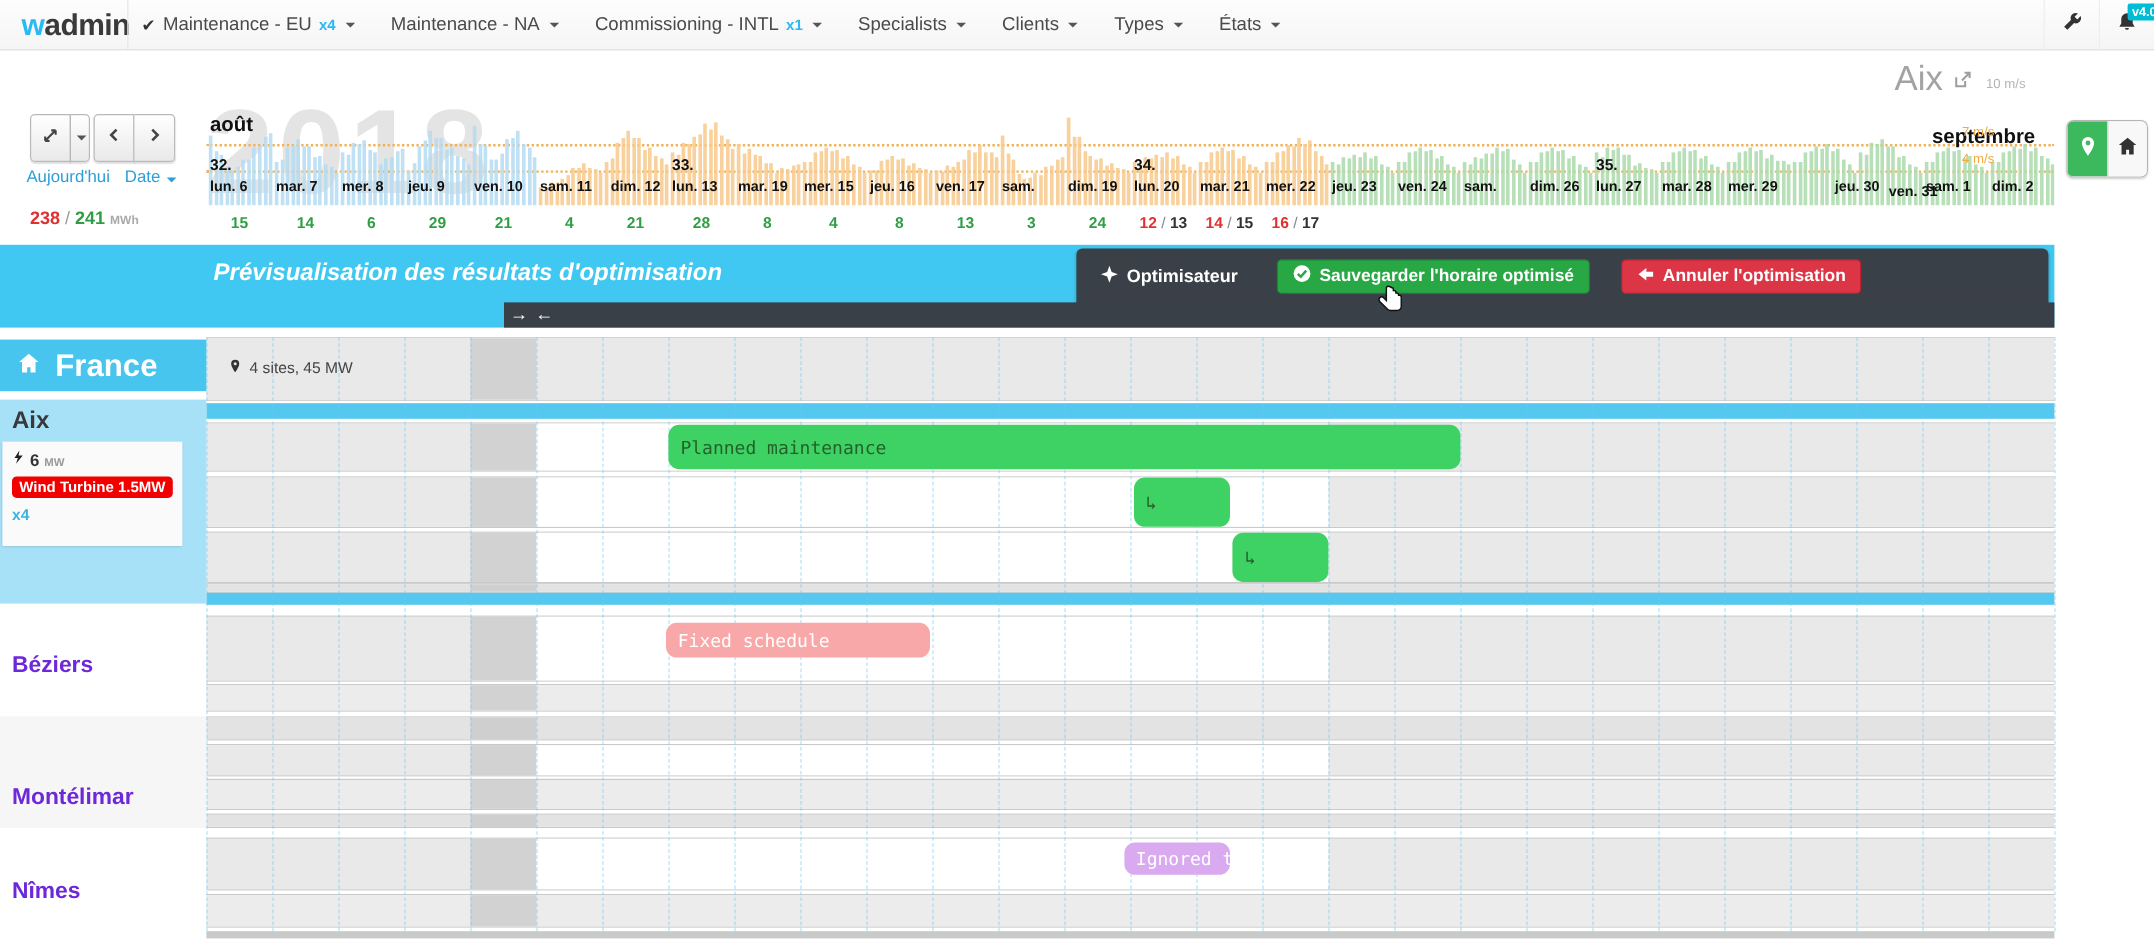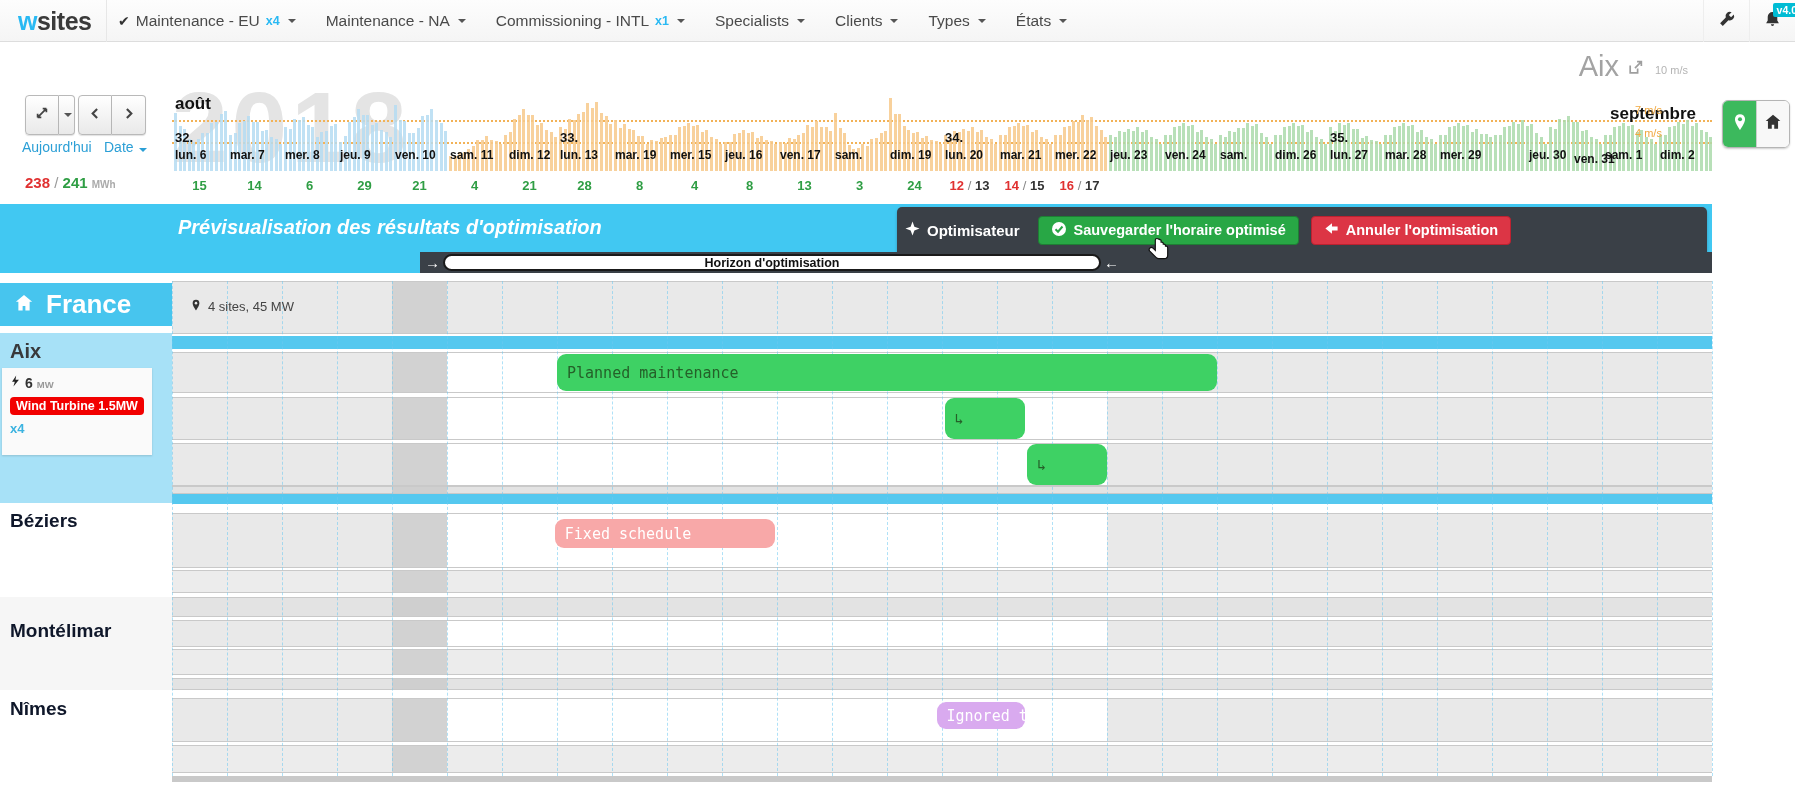--- a/index.html
+++ b/index.html
@@ -57,21 +57,21 @@
 
   .map-btns { position:absolute; left:1722px; top:100px; display:flex; z-index:4;
     border:1px solid #b5b5b5; border-radius:6px; overflow:hidden; box-shadow:0 1px 2px rgba(0,0,0,.2); }
   .map-btn { width:33px; height:46px; display:flex; align-items:center; justify-content:center; cursor:pointer; }
   .map-btn.green { background:#3cb95d; } .map-btn.white { background:#f8f8f8; border-left:1px solid #ccc; }
 
   
   .banner { position:absolute; left:0; top:204px; width:1712px; height:69px; background:#41c8f2; z-index:5; }
   .banner-title { position:absolute; left:178px; top:12px; color:#fff; font-size:20px; font-weight:bold; font-style:italic; }
   .opt-toolbar { position:absolute; left:897px; top:3px; width:810px; height:46px; background:#3a4047;
-    border-radius:5px 5px 0 0; display:flex; align-items:center; gap:12px; padding:0 2px; box-shadow:0 2px 3px rgba(0,0,0,.25); }
+    border-radius:5px 5px 0 0; display:flex; align-items:center; gap:26px; padding:0 14px; box-shadow:0 2px 3px rgba(0,0,0,.25); }
   .opt-label { display:flex; align-items:center; gap:7px; color:#fff; font-weight:bold; font-size:15px; padding:0 6px; cursor:pointer; white-space:nowrap; }
   .obtn { height:29px; display:flex; align-items:center; gap:7px; padding:0 12px; border-radius:4px;
     font-size:14.5px; font-weight:bold; cursor:pointer; white-space:nowrap; }
   .obtn.light { background:#ececec; color:#333; border:1px solid #adadad; }
   .obtn.green { background:#28a745; color:#fff; border:1px solid #1e7e34; }
   .obtn.red { background:#dc3545; color:#fff; border:1px solid #bd2130; }
   .horizon-strip { position:absolute; left:420px; top:48px; width:1292px; height:21px; background:#3a4047;
     display:flex; align-items:center; z-index:4; }
   .h-arrow { color:#fff; font-size:15px; font-weight:bold; line-height:1; padding:0 3px; cursor:pointer; }
   .h-pill { width:658px; height:17px; background:#fff; border:2px solid #1a1a1a; border-radius:10px;
@@ -89,32 +89,32 @@
   .sb-france { position:absolute; left:0; top:283px; width:172px; height:43px; background:#47c5ee; z-index:4;
     display:flex; align-items:center; gap:12px; padding-left:14px; color:#fff; font-size:26px; font-weight:bold; cursor:pointer; }
   .sb-aix { position:absolute; left:0; top:333px; width:172px; height:170px; background:#a7e1f7; z-index:4; }
   .sb-aix .name { position:absolute; left:10px; top:7px; font-size:20px; font-weight:bold; color:#38393b; cursor:pointer; }
   .sb-card { position:absolute; left:2px; top:35px; width:150px; height:87px; background:#fafafa; box-shadow:0 1px 2px rgba(0,0,0,.15); padding:6px 8px; }
   .sb-card .cap { display:flex; align-items:baseline; gap:4px; font-size:14px; font-weight:bold; color:#333; }
   .sb-card .cap .u { font-size:9.5px; color:#999; }
   .sb-badge { display:inline-block; margin-top:6px; background:#f20000; color:#fff; font-size:12.5px; font-weight:bold;
     padding:2px 6px; border-radius:4px; white-space:nowrap; }
   .sb-count { margin-top:6px; color:#3bb3e0; font-weight:bold; font-size:13px; }
-  .sb-site { position:absolute; left:10px; z-index:4; font-size:19px; font-weight:bold; color:#0f172a; cursor:pointer; }
+  .sb-site { position:absolute; left:10px; z-index:4; font-size:19px; font-weight:bold; color:#6d28d9; cursor:pointer;margin-top:34px; }
   .sb-band { position:absolute; left:0; width:172px; z-index:1; }
 
   .cursor { position:absolute; z-index:9; }
 </style>
 </head>
 <body>
 
 <div id="app">
 
   <header class="navbar">
-    <div class="logo"><span class="w">w</span><span class="rest">sites</span></div>
+    <div class="logo"><span class="w">w</span><span class="rest">admin</span></div>
     <div class="logo-sep"></div>
     <nav class="menu-row" id="menu-row">
         <div class="menu-item">
           <span class="chk">✔</span>
           <span>Maintenance - EU</span>
           <span class="cnt">x4</span>
           <span class="caret"></span>
         </div>
         <div class="menu-item">
           <span>Maintenance - NA</span>
@@ -619,23 +619,20 @@
             <path d="M8 1.5L1.5 7h2v7h3.4v-3.6h2.2V14h3.4V7h2z" fill="#333"></path>
           </svg>
       </span>
     </div>
   </div>
 
   <section class="banner">
     <h1 class="banner-title">Prévisualisation des résultats d'optimisation</h1>
     <div class="horizon-strip">
       <span class="h-arrow" style="margin-left:2px;">→</span>
-      <div class="h-pill">
-          <span>Horizon d'optimisation</span>
-        </div>
       <span class="h-arrow">←</span>
     </div>
     <div class="opt-toolbar">
       <div class="opt-label">
         <span>
           <svg width="15" height="15" viewBox="0 0 16 16">
               <polygon points="8,0.5 10,6 15.5,8 10,10 8,15.5 6,10 0.5,8 6,6" fill="#fff"></polygon>
             </svg>
         </span>
         <span>Optimisateur</span>

